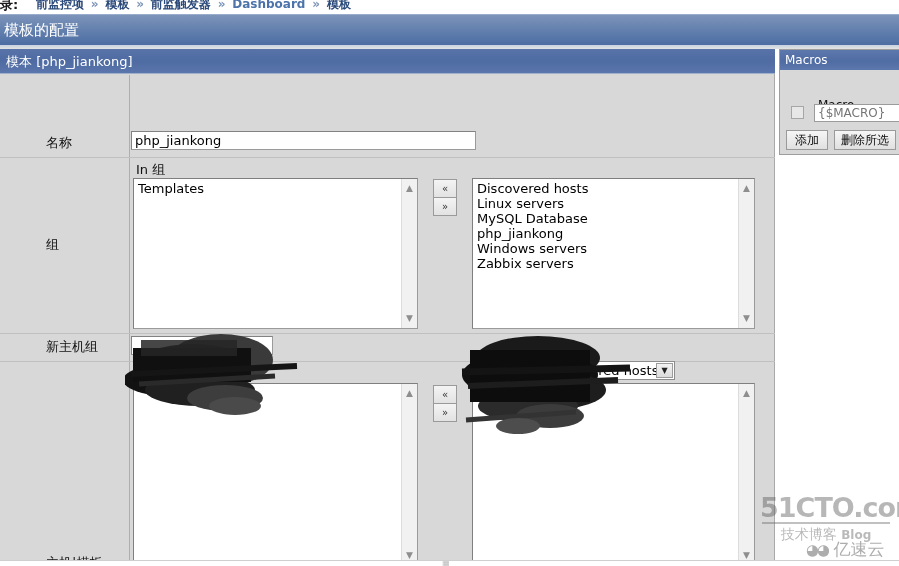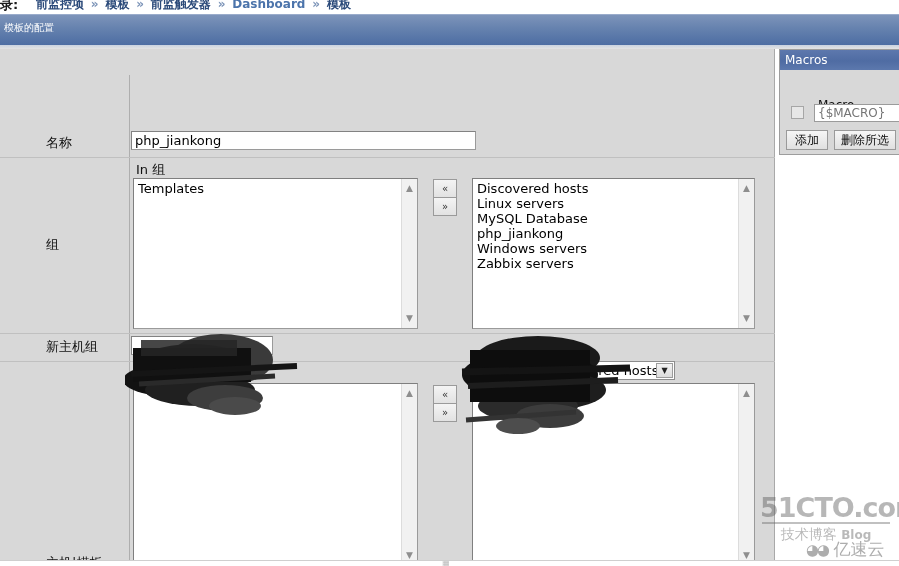--- a/index.html
+++ b/index.html
@@ -49,21 +49,21 @@
   .page-header {
     position: absolute;
     left: 0; top: 14px;
     width: 899px; height: 31px;
     background: linear-gradient(to bottom, #7d94ba 0%, #6783af 42%, #4d6da3 100%);
     border-top: 1px solid #9aaccb;
   }
   .page-header-title {
     position: absolute;
     left: 4px; top: 6px;
-    font-size: 10px;
+    font-size: 15px;
     color: #ffffff;
     white-space: nowrap;
   }
   .page-header-shadow {
     position: absolute;
     left: 0; top: 45px;
     width: 899px; height: 4px;
     background: linear-gradient(to bottom, #c9d2e0 0%, #e3e3e3 100%);
   }
 
@@ -356,20 +356,23 @@
     </div>
   </div>
 
   <div class="page-header">
     <div class="page-header-title">模板的配置</div>
   </div>
   <div class="page-header-shadow"></div>
 
   <div class="form-area">
 
+    <div class="subheader">
+      <div class="subheader-text">模本  [php_jiankong]</div>
+    </div>
 
     <div class="col-sep" style="top:26px; height:491px;"></div>
 
     <div class="row-label" style="left:6px; top:85px;">名称</div>
     <input class="text-input" style="left: 131px; top: 82px; width: 345px; height: 19px;" value="php_jiankong">
     <div class="divider" style="top:108px;"></div>
 
     <div class="row-label" style="left:6px; top:187px;">组</div>
 
     <div class="col-title" style="left:136px; top:112px;">In 组</div>

